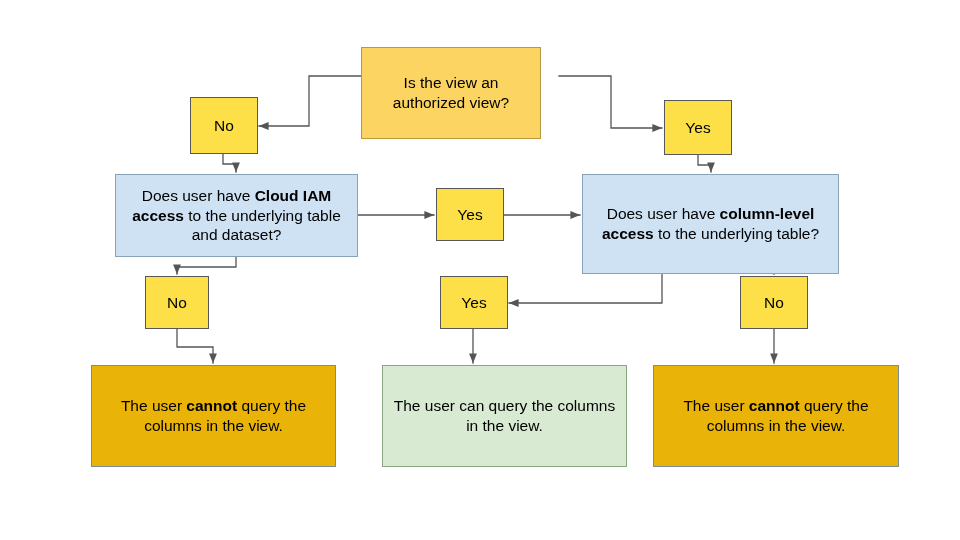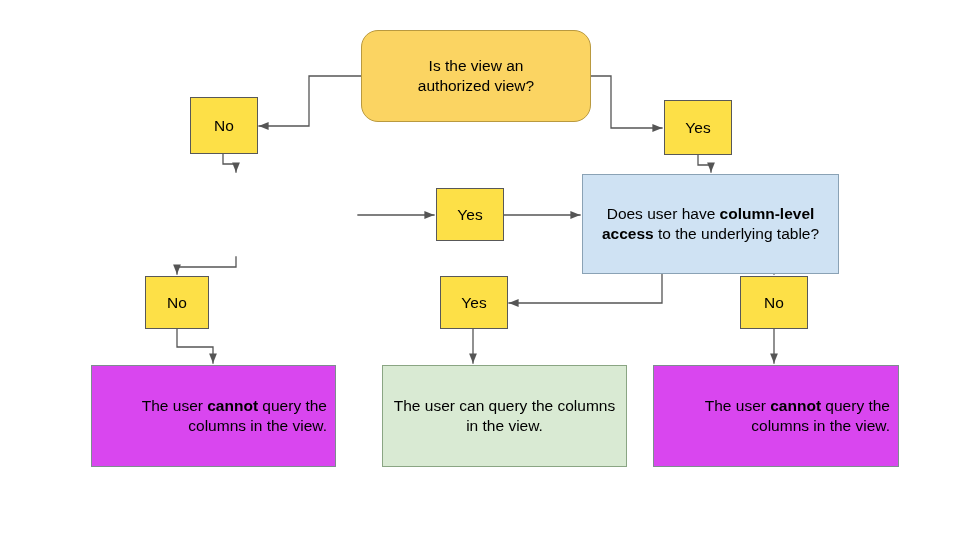--- a/index.html
+++ b/index.html
@@ -49,24 +49,23 @@
     background: #cfe2f3;
     border: 1px solid #8aa2b5;
     font-size: 15.5px;
   }
   .label-box {
     background: #fde047;
     border: 1px solid #585858;
     font-size: 15.5px;
   }
   .result-gray {
-    background: #d946ef;
+    background: #eab308;
     border: 1px solid #7d8c8f;
     font-size: 15.5px;
-    text-align: right;
   }
   .result-green {
     background: #d9ead3;
     border: 1px solid #8aa583;
     font-size: 15.5px;
     margin-left: 25px;
   }
   .node b { font-weight: bold; }
 </style>
 </head>
@@ -101,32 +100,35 @@
       <path d="M711,257 L711,267 L774,267 L774,274" marker-end="url(#arrow)"></path>
 
       <path d="M177,329 L177,347 L213,347 L213,363" marker-end="url(#arrow)"></path>
 
       <path d="M473,329 L473,363" marker-end="url(#arrow)"></path>
 
       <path d="M774,329 L774,363" marker-end="url(#arrow)"></path>
     </g>
   </svg>
 
-  <div class="node decision-start" style="left:361px; top:30px; width:230px; height:92px;border-radius:17px;">
+  <div class="node decision-start" style="left:361px; top:47px; width:180px; height:92px;">
     <span class="txt"><span>Is the view an</span><br><span>authorized view?</span></span>
   </div>
 
   <div class="node label-box" style="left:190px; top:97px; width:68px; height:57px;">
     <span class="txt">No</span>
   </div>
 
   <div class="node label-box" style="left:664px; top:100px; width:68px; height:55px;">
     <span class="txt">Yes</span>
   </div>
 
+  <div class="node decision-blue" style="left:115px; top:174px; width:243px; height:83px;">
+    <span class="txt"><span>Does user have </span><b>Cloud IAM access</b><span> to the underlying table and dataset?</span></span>
+  </div>
 
   <div class="node label-box" style="left:436px; top:188px; width:68px; height:53px;">
     <span class="txt">Yes</span>
   </div>
 
   <div class="node decision-blue" style="left:582px; top:174px; width:257px; height:100px;">
     <span class="txt"><span>Does user have </span><b>column-level access</b><span> to the underlying table?</span></span>
   </div>
 
   <div class="node label-box" style="left:145px; top:276px; width:64px; height:53px;">

